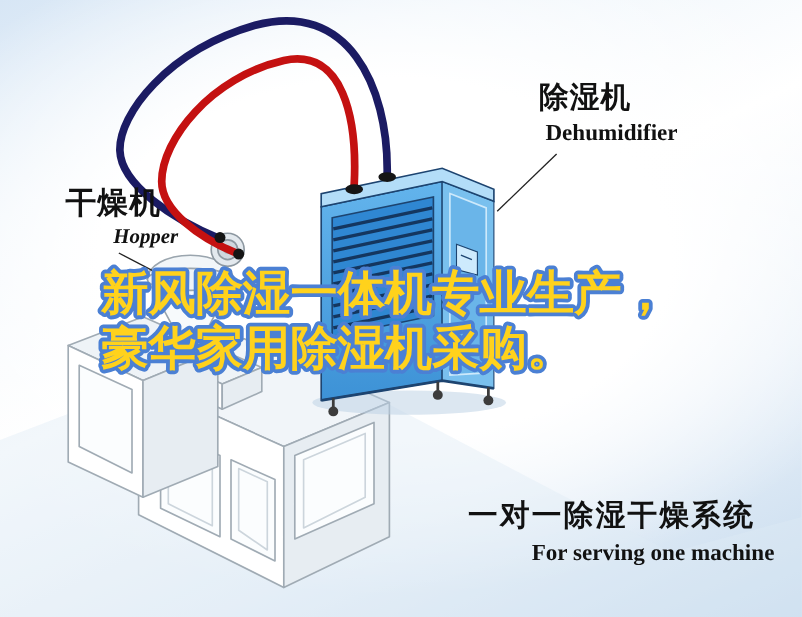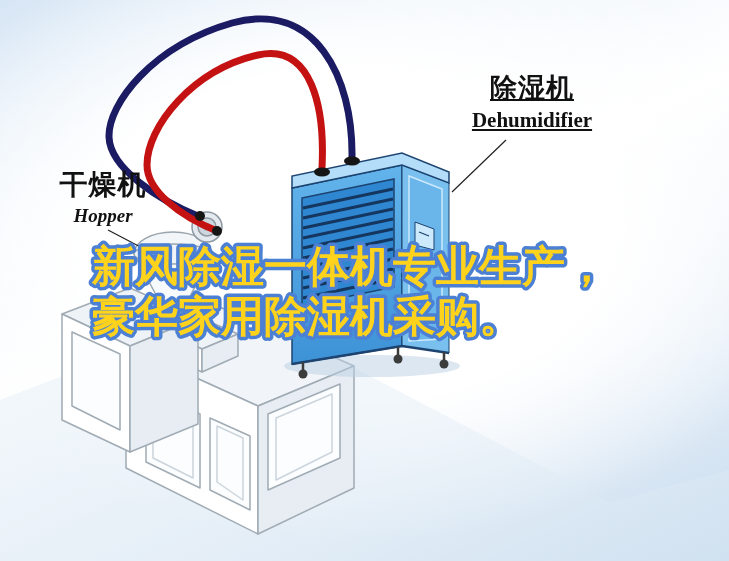--- a/index.html
+++ b/index.html
@@ -6,22 +6,22 @@
   .stage{
     position:relative;width:729px;height:561px;overflow:hidden;
     font-family:"Liberation Sans",sans-serif;
     background:
       radial-gradient(ellipse 85% 70% at 48% 42%, #ffffff 0%, #ffffff 42%, rgba(255,255,255,0) 78%),
       linear-gradient(155deg, #d7e6f5 0%, #eef5fb 22%, #ffffff 46%, #e9f1f9 72%, #c7dbee 100%);
   }
   .stage svg{position:absolute;left:0;top:0;}
   .overlay{position:absolute;text-align:center;color:#111;}
   .lbl-zh{display:block;font-weight:bold;letter-spacing:1px;}
-  .lbl-en{display:block;font-family:"Liberation Serif",serif;font-weight:600;}
-  .label-dehumidifier{left:448px;top:70px;width:168px;text-decoration:underline;}
+  .lbl-en{display:block;font-family:"Liberation Serif",serif;font-weight:600;text-align:right;}
+  .label-dehumidifier{left:448px;top:70px;width:168px;}
   .label-dehumidifier .lbl-zh{font-size:27px;}
   .label-dehumidifier .lbl-en{font-size:21px;margin-top:2px;}
   .label-hopper{left:44px;top:166px;width:118px;}
   .label-hopper .lbl-zh{font-size:28px;}
   .label-hopper .lbl-en{font-size:19px;margin-top:1px;font-style:italic;}
   .caption{left:408px;top:450px;width:296px;}
   .caption .lbl-zh{font-size:27px;letter-spacing:2px;}
   .caption .lbl-en{font-size:21px;margin-top:4px;}
 </style>
 </head>
@@ -115,14 +115,18 @@
   <div class="overlay label-dehumidifier">
     <span class="lbl-zh">除湿机</span>
     <span class="lbl-en">Dehumidifier</span>
   </div>
 
   <div class="overlay label-hopper">
     <span class="lbl-zh">干燥机</span>
     <span class="lbl-en">Hopper</span>
   </div>
 
+  <div class="overlay caption">
+    <span class="lbl-zh">一对一除湿干燥系统</span>
+    <span class="lbl-en">For serving one machine</span>
+  </div>
 
 </div>
 
 </body></html>

